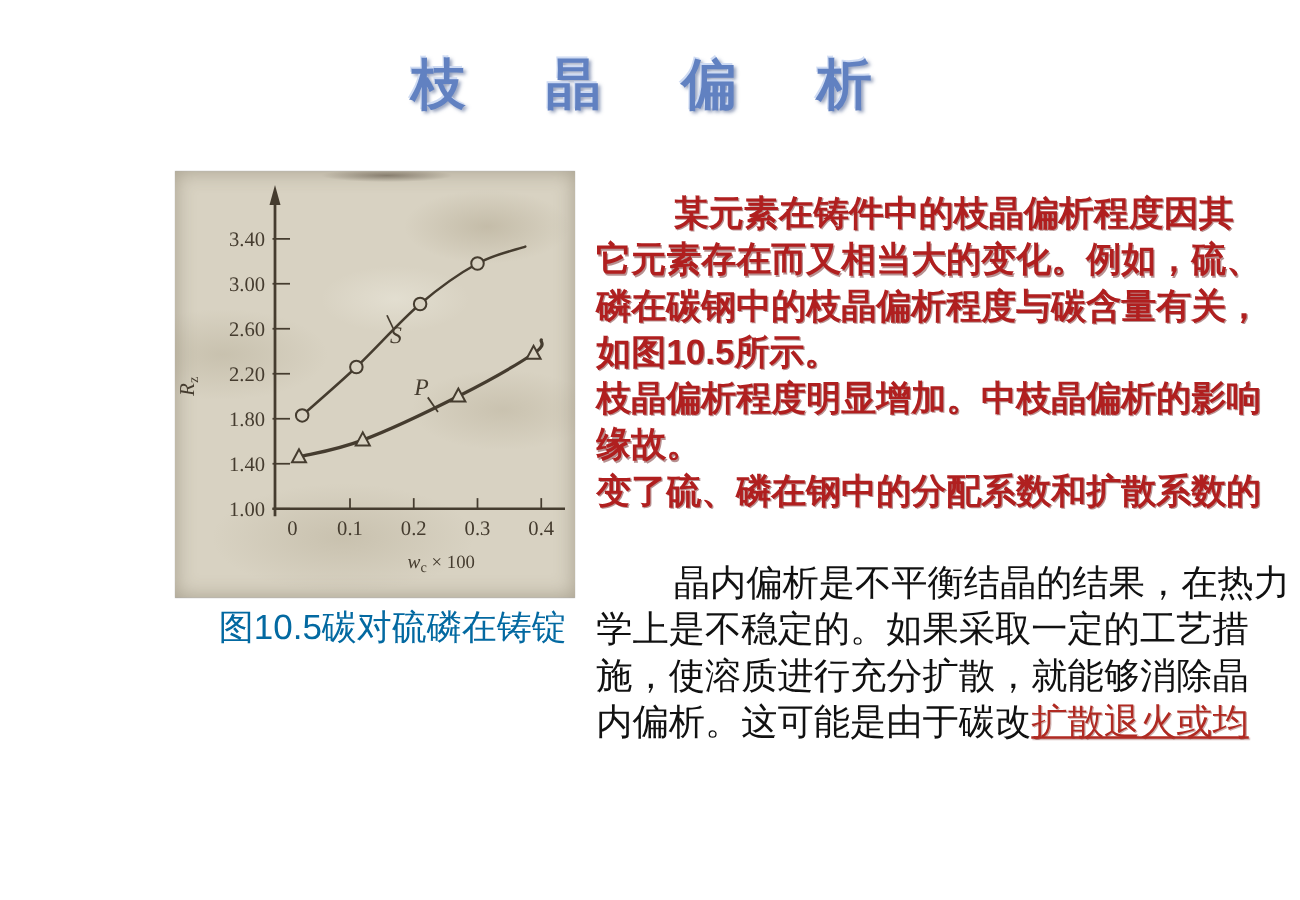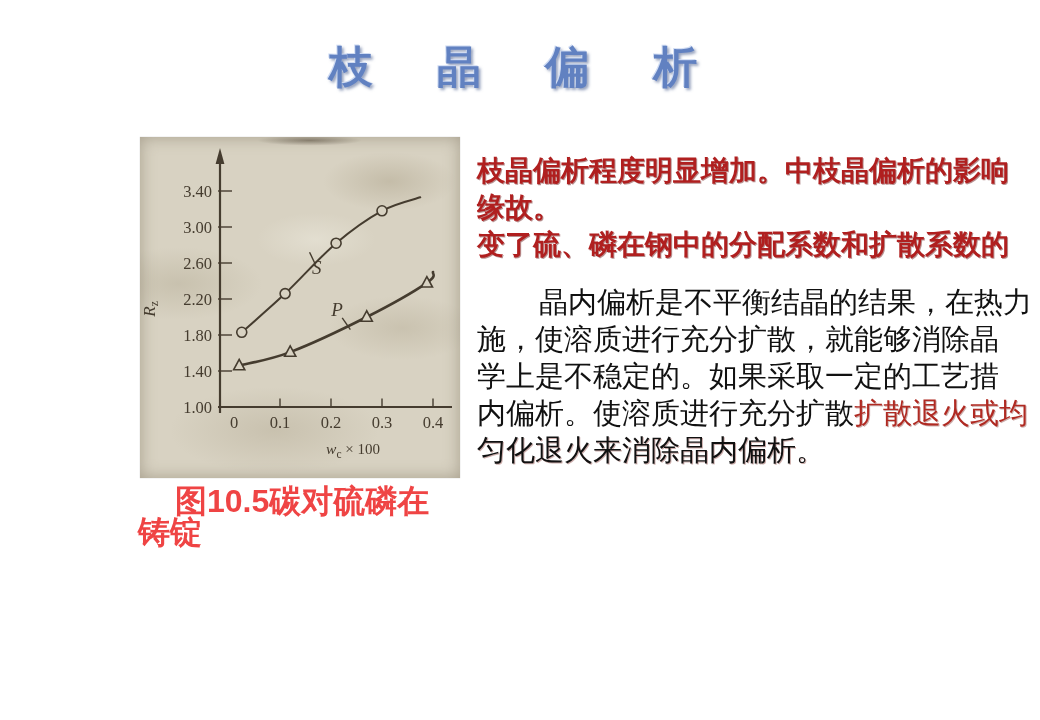--- a/index.html
+++ b/index.html
@@ -30,43 +30,44 @@
       radial-gradient(150px 62px at 42% 86%, rgba(146,134,106,.22), transparent 70%),
       radial-gradient(85px 38px at 55% 30%, rgba(235,232,220,.55), transparent 70%),
       var(--scan-bg,#d8d2c2);
     box-shadow:inset 0 0 16px rgba(88,76,55,.38), 0 0 1px rgba(0,0,0,.25);
   }
   .scan svg{display:block;}
   .scan svg text{font-family:"Liberation Serif","DejaVu Serif",serif;}
   
   .caption{
     position:absolute;left:138px;top:486px;width:320px;
-    font-size:32px;font-weight:bold;line-height:31px;
-    color:#ef4444;
+    font-size:28px;font-weight:normal;line-height:31px;
+    color:#0369a1;
   }
   .cap-line{display:block;}
   .cap-indent{text-indent:37px;}
   
   .right-col{position:absolute;left:477px;top:152px;width:545px;}
   .para{margin:0;}
   .para .ln{white-space:nowrap;}
   .para.red .ln{
     font-size:28px;line-height:37px;font-weight:bold;
     color:var(--red-text,#b01f1f);
     text-shadow:1px 1px 0 rgba(96,12,12,.45);
   }
-  .para.black{margin-top:21px;font-family:"Liberation Serif","DejaVu Serif",serif;}
+  .para.black{margin-top:38px;font-family:"Liberation Serif","DejaVu Serif",serif;}
   .para.black .ln{
     font-size:29px;line-height:37px;
     color:var(--black-text,#111111);
   }
   .indent{text-indent:62px;}
   .red2{
     color:var(--red-text2,#b02a22);
     text-shadow:1px 1px 0 rgba(110,20,15,.35);
+    text-decoration:underline;
   }
 </style>
 </head>
 <body>
 
 <div class="slide">
 
   <h1 class="title">枝 晶 偏 析</h1>
 
   <div class="scan">
@@ -115,29 +116,34 @@
         <polygon points="286.88,139.60000000000002 281.28,150 292.48,150" fill="#d8d2c2" stroke="#453c2f" stroke-width="1.6"></polygon>
       </svg>
   </div>
 
   <div class="caption">
     <span class="cap-line cap-indent">图10.5碳对硫磷在铸锭</span>
   </div>
 
   <div class="right-col">
 
+    <div class="para red">
+      <div class="ln indent">某元素在铸件中的枝晶偏析程度因其</div>
+      <div class="ln">它元素存在而又相当大的变化。例如，硫、</div>
+      <div class="ln">磷在碳钢中的枝晶偏析程度与碳含量有关，</div>
+      <div class="ln">如图10.5所示。</div>
+    </div>
 
     <div class="para red">
       <div class="ln">枝晶偏析程度明显增加。中枝晶偏析的影响</div>
       <div class="ln">缘故。</div>
       <div class="ln">变了硫、磷在钢中的分配系数和扩散系数的</div>
     </div>
 
     <div class="para black">
       <div class="ln indent">晶内偏析是不平衡结晶的结果，在热力</div>
+      <div class="ln">学上是不稳定的。如果采取一定的工艺措</div>
       <div class="ln">施，使溶质进行充分扩散，就能够消除晶</div>
-      <div class="ln">学上是不稳定的。如果采取一定的工艺措</div>
-      <div class="ln"><span>内偏析。使溶质进行充分扩散</span><span class="red2">扩散退火或均</span></div>
-      <div class="ln red2">匀化退火来消除晶内偏析。</div>
+      <div class="ln"><span>内偏析。这可能是由于碳改</span><span class="red2">扩散退火或均</span></div>
     </div>
 
   </div>
 </div>
 
 </body></html>

